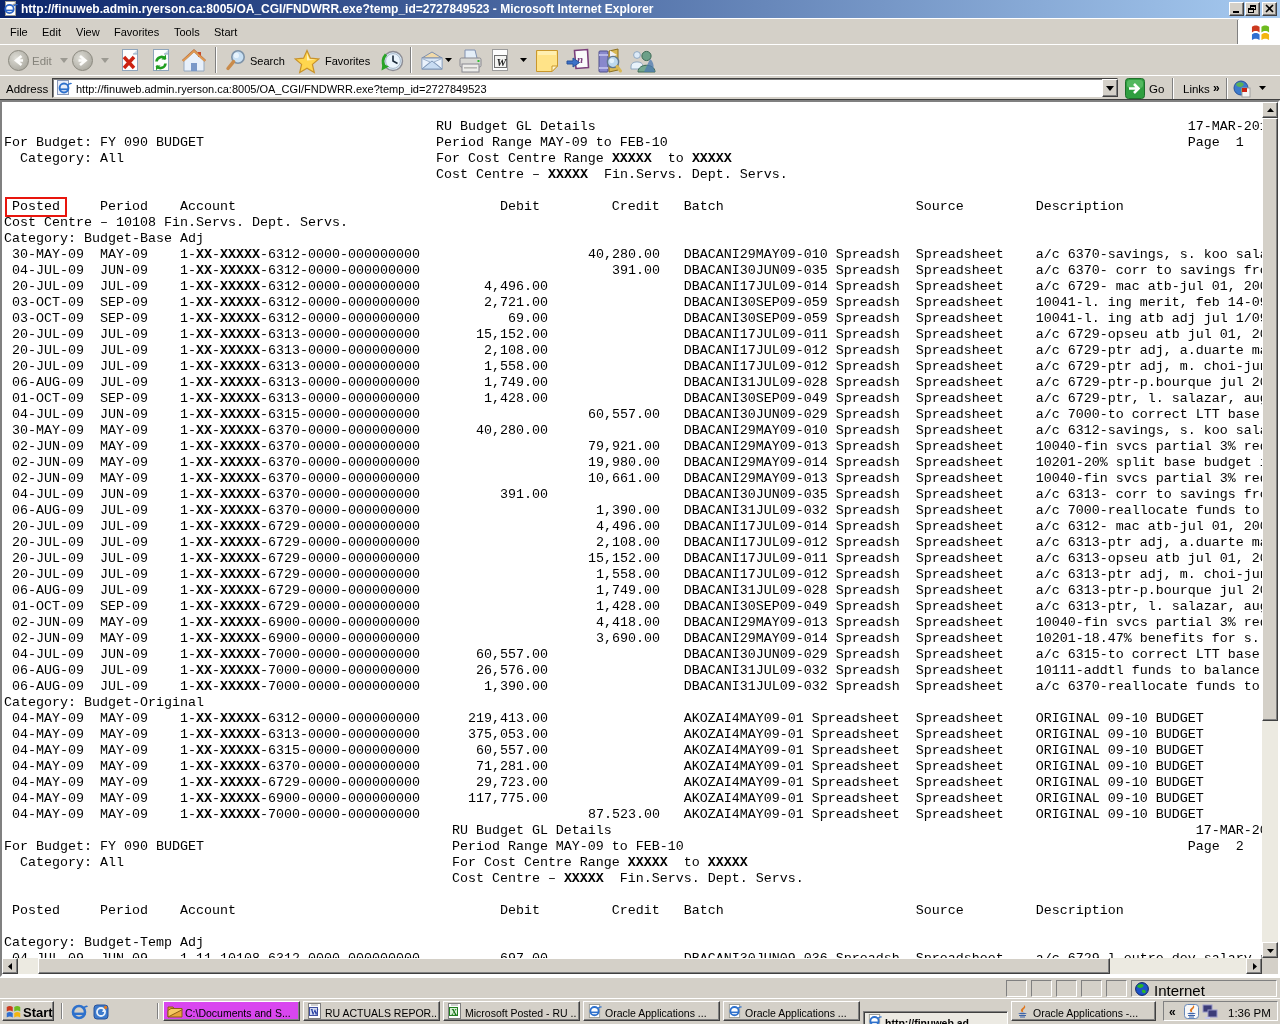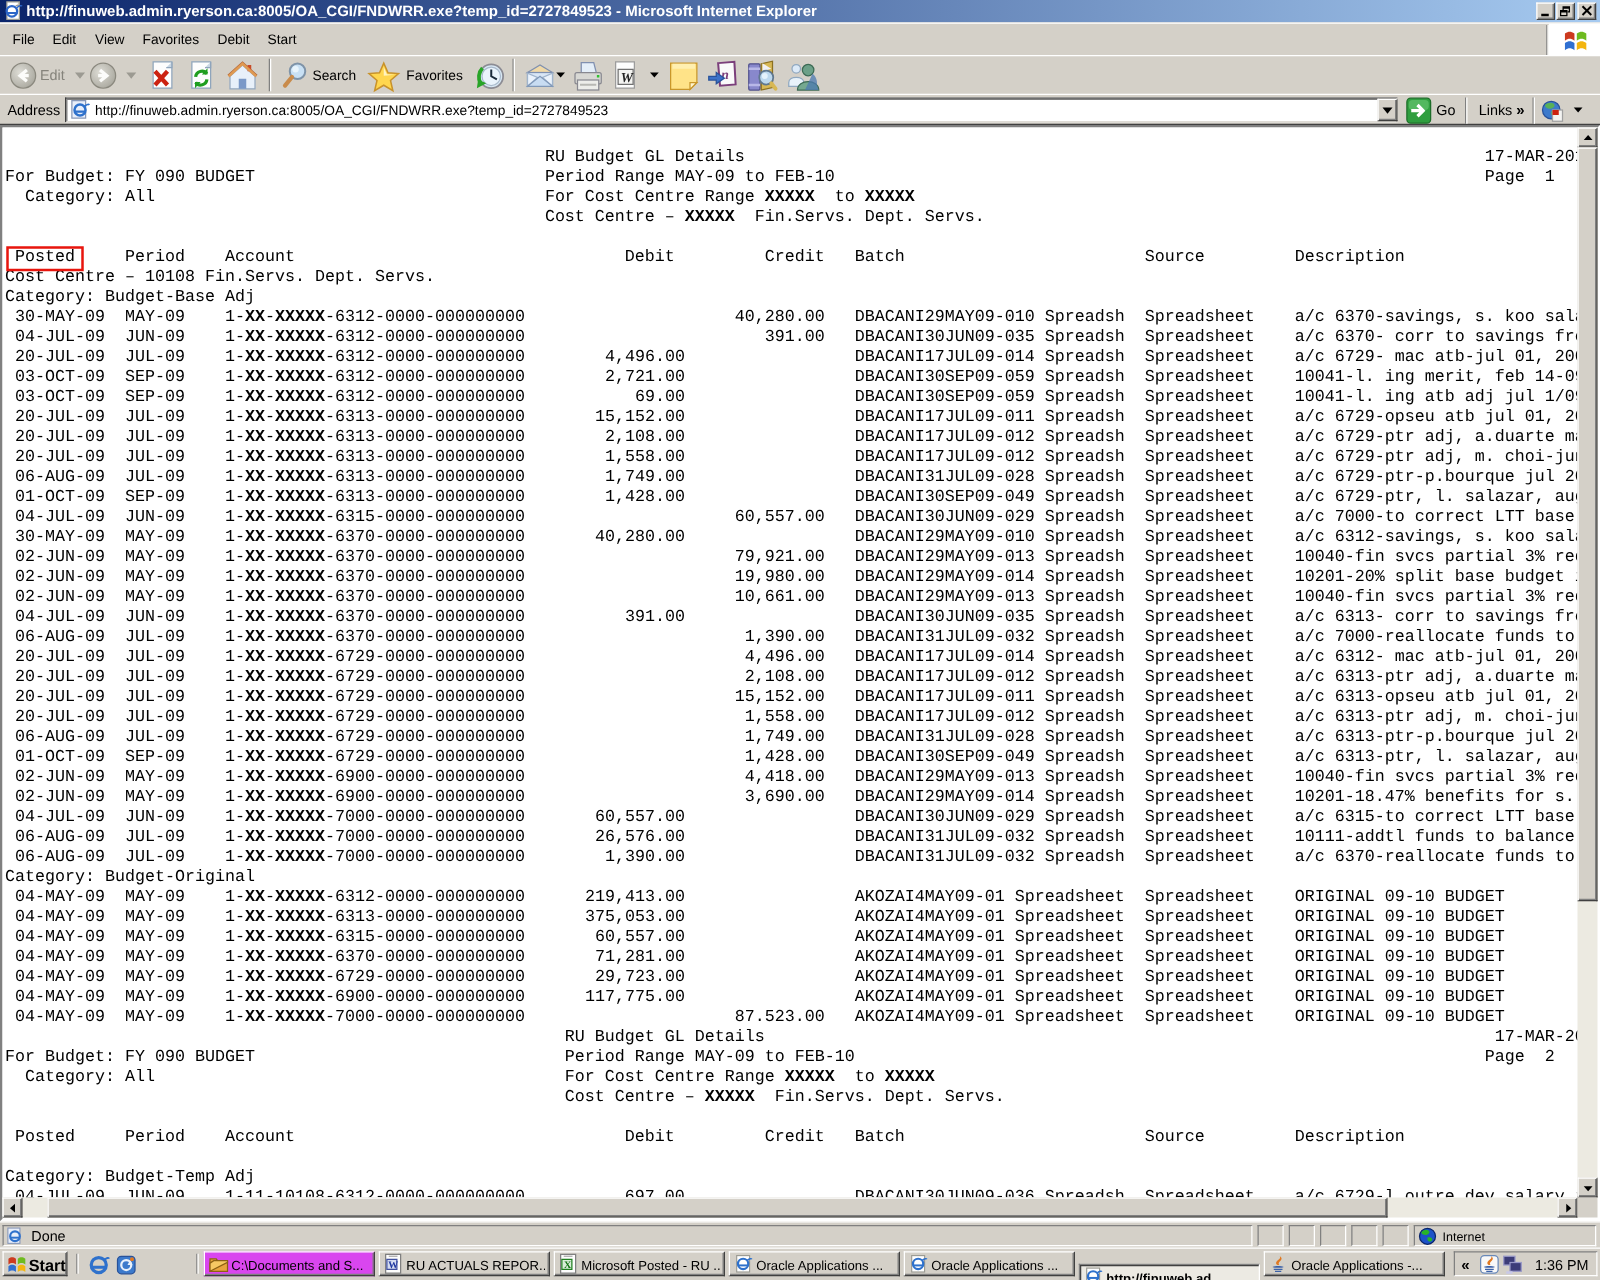--- a/index.html
+++ b/index.html
@@ -38,21 +38,21 @@
         <path d="M3 2 L10 9 M10 2 L3 9" stroke="#000" stroke-width="1.6"></path>
       </svg>
   </div>
 </div>
 
 <div style="left:0;top:18px;width:1280px;height:26px;background:#D4D0C8;border-top:1px solid #FFFFFF">
   <div class="t11" style="left:10px;top:8px">File</div>
   <div class="t11" style="left:42px;top:8px">Edit</div>
   <div class="t11" style="left:76px;top:8px">View</div>
   <div class="t11" style="left:114px;top:8px">Favorites</div>
-  <div class="t11" style="left:174px;top:8px">Debit</div>
+  <div class="t11" style="left:174px;top:8px">Tools</div>
   <div class="t11" style="left:214px;top:8px">Start</div>
   <div style="left:1237px;top:1px;width:1px;height:25px;background:#808080"></div>
   <div style="left:1238px;top:1px;width:1px;height:25px;background:#FFFFFF"></div>
   <div style="left:1239px;top:0px;width:41px;height:26px;background:#FFFFFF"></div>
   <svg style="left:1251px;top:4px" width="19" height="19" viewBox="0 0 20 20">
     <path d="M1 4 C4 2 6 2 9 4 L9 10 C6 8 4 8 1 10 Z" fill="#CC3A1F"></path>
     <path d="M11 4 C14 2 16 2 19 4 L19 10 C16 8 14 8 11 10 Z" fill="#6EBB1F"></path>
     <path d="M1 12 C4 10 6 10 9 12 L9 18 C6 16 4 16 1 18 Z" fill="#2F6FD1"></path>
     <path d="M11 12 C14 10 16 10 19 12 L19 18 C16 16 14 16 11 18 Z" fill="#F3B50F"></path>
   </svg>
@@ -307,40 +307,32 @@
   <div class="btn3d" style="left:36px;top:856px;width:1072px;height:16px"></div>
   <div class="btn3d" style="left:1244px;top:856px;width:16px;height:16px">
     <svg style="left:6px;top:4px" width="5" height="8">
         <path d="M0 0 L0 7 L4 3.5 Z" fill="#000"></path>
       </svg>
   </div>
   <div style="left:1260px;top:856px;width:16px;height:16px;background:#D4D0C8"></div>
 </div>
 
 <div style="left:0;top:977px;width:1280px;height:21px;background:#D4D0C8;border-top:1px solid #FFFFFF">
-  <div class="sunk" style="left:2px;top:2px;width:1000px;height:17px">
-    <svg style="left:2px;top:1px" width="14" height="14" viewBox="0 0 16 16">
-      <rect x="1.5" y="0.5" width="11" height="14" fill="#E8EEFA" stroke="#8898B8"></rect>
-      <circle cx="8" cy="8" r="4.4" fill="none" stroke="#2E71CC" stroke-width="2"></circle>
-      <path d="M3.4 9.3 L12.6 9.3" stroke="#2E71CC" stroke-width="1.8"></path>
-    </svg>
-    <div class="t11" style="left:22px;top:4px;font-size:11.5px">Done</div>
-  </div>
   <div class="sunk" style="left:1006px;top:2px;width:21px;height:17px"></div>
   <div class="sunk" style="left:1031px;top:2px;width:21px;height:17px"></div>
   <div class="sunk" style="left:1056px;top:2px;width:21px;height:17px"></div>
   <div class="sunk" style="left:1081px;top:2px;width:21px;height:17px"></div>
   <div class="sunk" style="left:1106px;top:2px;width:21px;height:17px"></div>
   <div class="sunk" style="left:1131px;top:2px;width:146px;height:17px">
     <svg style="left:3px;top:1px" width="14" height="14" viewBox="0 0 14 14">
       <circle cx="7" cy="7" r="6.4" fill="#1C52C8" stroke="#0A246A"></circle>
       <path d="M2 4 C3.5 2 6 1.2 8 2.6 C9.6 4 7.4 6 5.6 6 C4 6 2.4 5.4 2 4 Z" fill="#28B428"></path>
       <path d="M7 8 C9.4 7.2 11.4 8.8 10.6 10.4 C9.8 12 7 11.2 7 9.6 Z" fill="#28B428"></path>
     </svg>
-    <div class="t11" style="left:22px;top:4px;font-size:10px">Internet</div>
+    <div class="t11" style="left:22px;top:4px;font-size:15px">Internet</div>
   </div>
 </div>
 
 <div style="left:0;top:998px;width:1280px;height:26px;background:#D4D0C8;border-top:1px solid #FFFFFF">
 
   <div class="btn3d" style="left:2px;top:2px;width:52px;height:20px">
     <svg style="left:3px;top:2px" width="15" height="15" viewBox="0 0 20 20">
       <path d="M1 4 C4 2 6 2 9 4 L9 10 C6 8 4 8 1 10 Z" fill="#CC3A1F"></path>
       <path d="M11 4 C14 2 16 2 19 4 L19 10 C16 8 14 8 11 10 Z" fill="#6EBB1F"></path>
       <path d="M1 12 C4 10 6 10 9 12 L9 18 C6 16 4 16 1 18 Z" fill="#2F6FD1"></path>

